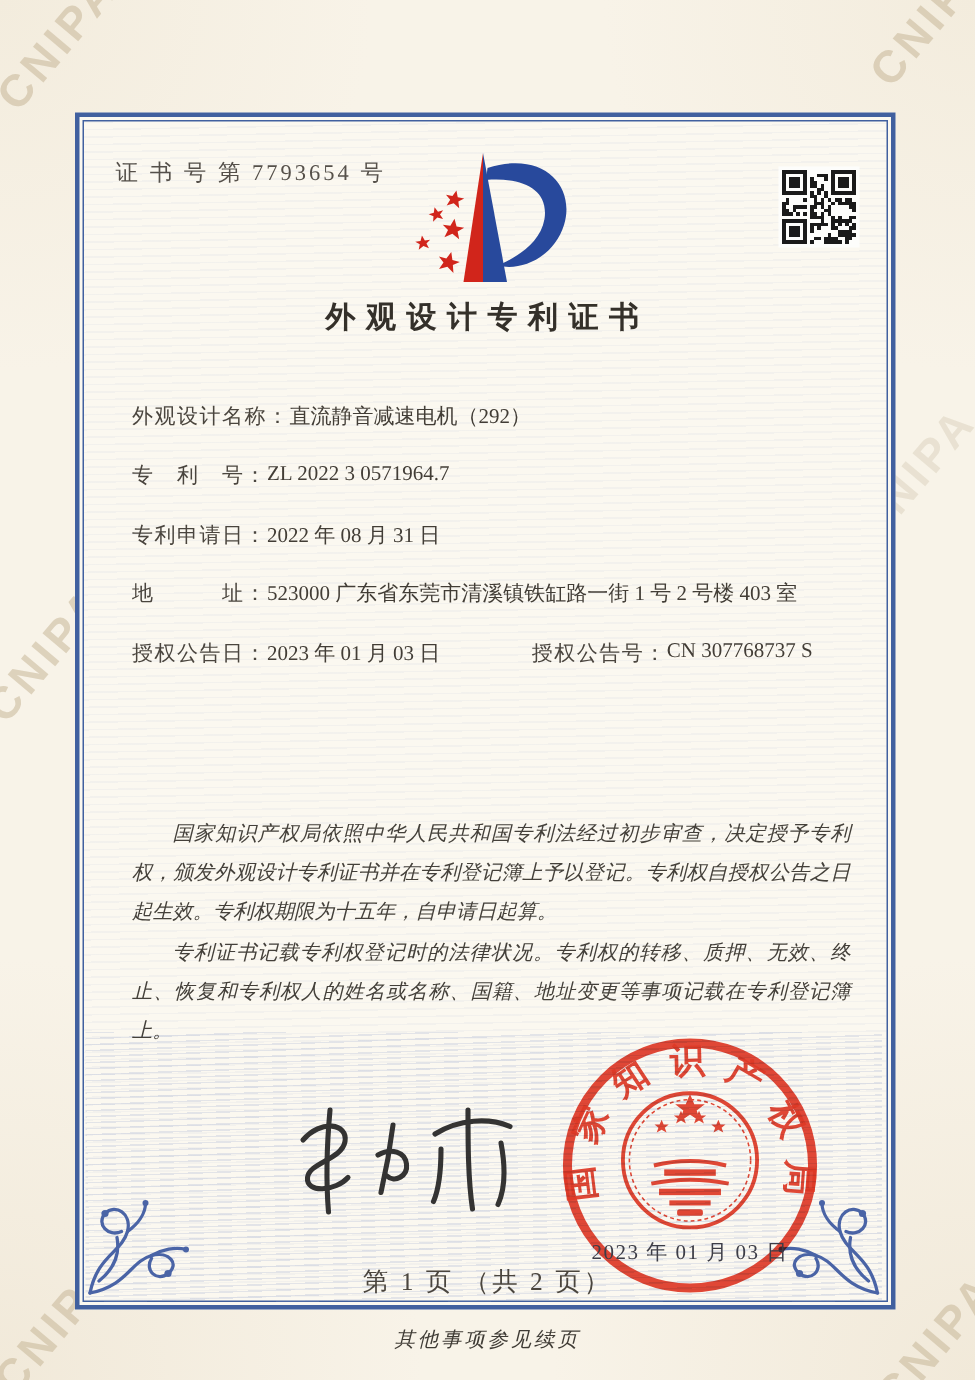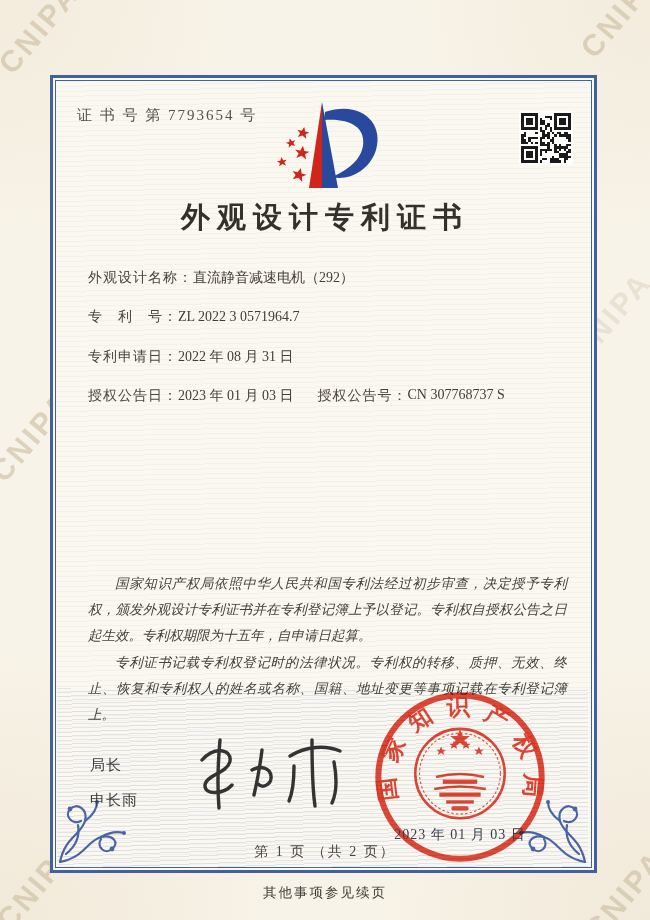--- a/index.html
+++ b/index.html
@@ -34,52 +34,51 @@
     background:repeating-linear-gradient(178deg, rgba(130,148,198,0.20) 0 1px, rgba(0,0,0,0) 1px 4px);
   }
   .cert-no{
     position:absolute; left:77px; top:106px; z-index:4;
     font-size:15px; letter-spacing:2px; color:#55504a;
   }
   .logo{ position:absolute; left:250px; top:96px; z-index:4; }
   .qr{ position:absolute; left:519px; top:111px; width:54px; height:54px; z-index:4; background:#fdfdfb; }
   .title{
     position:absolute; left:0; top:198px; width:650px; margin:0; z-index:4;
-    text-align:center; font-size:29px; font-weight:bold; letter-spacing:7px; color:#34302a;
+    text-align:center; font-size:20px; font-weight:bold; letter-spacing:7px; color:#34302a;
   }
   .fields{ position:absolute; left:88px; top:258px; width:505px; z-index:4; }
   .frow{ height:39.5px; display:flex; align-items:center; white-space:nowrap; font-size:14px; }
   .flabel{ letter-spacing:1px; color:#4a453e;text-align:right; }
   .fvalue{ color:#423d36; }
-  .fpair2{ margin-left:24px; display:flex; }
+  .fpair2{ margin-left:61px; display:flex; }
   .bodytext{
     position:absolute; left:88px; top:543px; width:479px; z-index:4;
     font-size:13.5px; line-height:1.94; color:#44403a; font-style:italic;
     text-align:justify;
-    margin-top:28px;
   }
   .bodytext p{ margin:0; text-indent:2em; }
   .director{
     position:absolute; left:90px; top:748px; z-index:4;
     font-family:"Liberation Sans","DejaVu Sans",sans-serif;
     font-size:15px; color:#3a3a3a; line-height:2.3; letter-spacing:1px;
   }
   .sig{ position:absolute; left:188px; top:732px; z-index:5; }
   .seal{ position:absolute; left:374px; top:691px; width:172px; height:172px; z-index:4; mix-blend-mode:multiply; }
   .seal-date{
     position:absolute; left:374px; top:826px; width:172px; z-index:6;
     text-align:center; font-size:14px; letter-spacing:1px; color:#3d3d47;
   }
   .page-num{
     position:absolute; left:0; top:843px; width:650px; z-index:4;
-    text-align:center; font-size:14px; letter-spacing:2px; color:#4a453e;
+    text-align:center; font-size:17px; letter-spacing:2px; color:#4a453e;
   }
   .cont-note{
     position:absolute; left:0; top:884px; width:650px; z-index:4;
-    text-align:center; font-size:13.5px; letter-spacing:2px; color:#3f3b35; 
+    text-align:center; font-size:13.5px; letter-spacing:2px; color:#3f3b35; font-style:italic;
   }
   .orn{ position:absolute; z-index:3; }
   .orn.right{ transform:scaleX(-1); }
 </style>
 </head>
 <body>
 
 <div class="page">
 
   <div class="wm" style="left:-14px; top:12px;">CNIPA</div>
@@ -157,38 +156,38 @@
     </div>
     <div class="frow">
       <span class="flabel">专　利　号：</span>
       <span class="fvalue">ZL 2022 3 0571964.7</span>
     </div>
     <div class="frow">
       <span class="flabel">专利申请日：</span>
       <span class="fvalue">2022 年 08 月 31 日</span>
     </div>
     <div class="frow">
+      <span class="flabel">地　　　址：</span>
+      <span class="fvalue">523000 广东省东莞市清溪镇铁缸路一街 1 号 2 号楼 403 室</span>
+    </div>
+    <div class="frow">
       <span class="flabel">授权公告日：</span>
       <span class="fvalue">2023 年 01 月 03 日</span>
       <span class="fpair2">
         <span class="flabel">授权公告号：</span>
         <span class="fvalue">CN 307768737 S</span>
       </span>
     </div>
   </div>
 
   <div class="bodytext">
     <p>国家知识产权局依照中华人民共和国专利法经过初步审查，决定授予专利权，颁发外观设计专利证书并在专利登记簿上予以登记。专利权自授权公告之日起生效。专利权期限为十五年，自申请日起算。</p>
     <p>专利证书记载专利权登记时的法律状况。专利权的转移、质押、无效、终止、恢复和专利权人的姓名或名称、国籍、地址变更等事项记载在专利登记簿上。</p>
   </div>
 
-  <div class="director">
-    <div>局长</div>
-    <div>申长雨</div>
-  </div>
 
   <svg class="sig" width="180" height="88" viewBox="0 0 180 88">
     <g fill="none" stroke="#1a1a1a" stroke-width="3.4" stroke-linecap="round" opacity="0.88">
       <path d="M32,8 C30,30 29,52 31,76"></path>
       <path d="M14,28 C26,14 44,17 42,29 C40,41 18,43 17,53 C16,64 36,62 44,53"></path>
       <path d="M74,18 C72,34 69,50 66,63"></path>
       <path d="M64,38 C73,33 82,36 83,44 C84,52 75,57 70,52"></path>
       <path d="M102,24 C118,14 138,13 152,19"></path>
       <path d="M124,8 C124,30 124,54 127,74"></path>
       <path d="M106,34 C106,50 104,62 101,69"></path>

